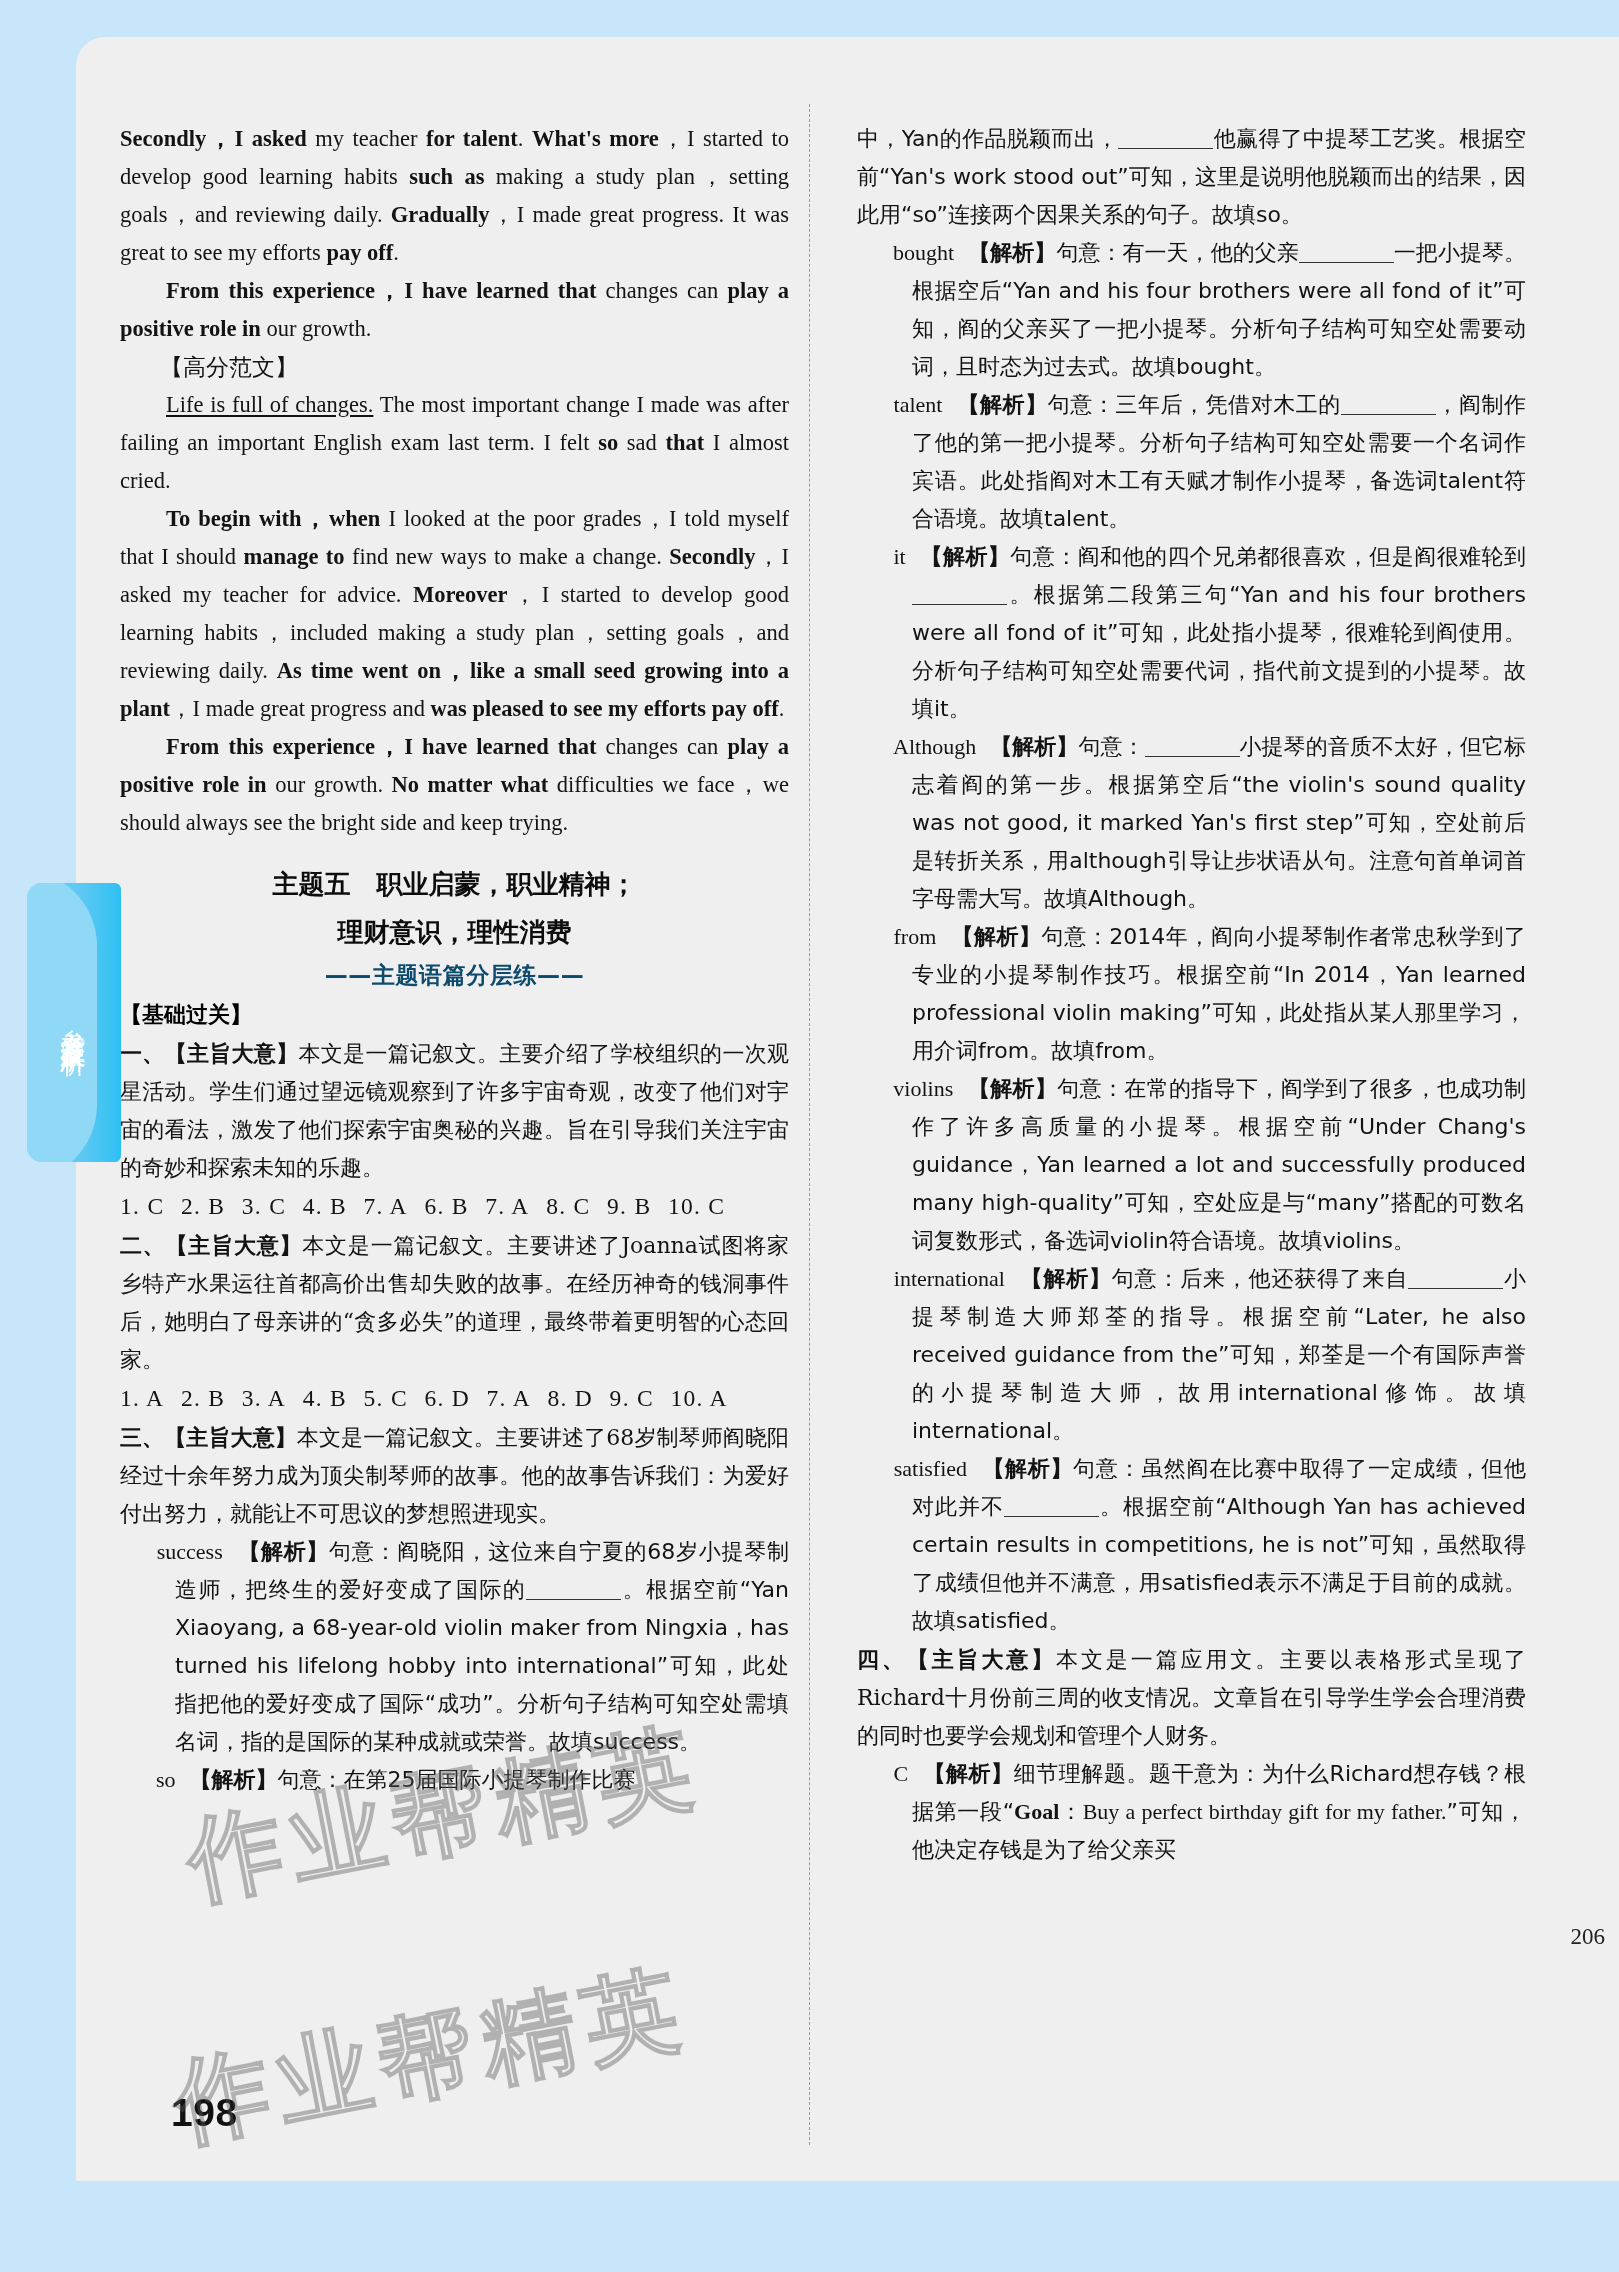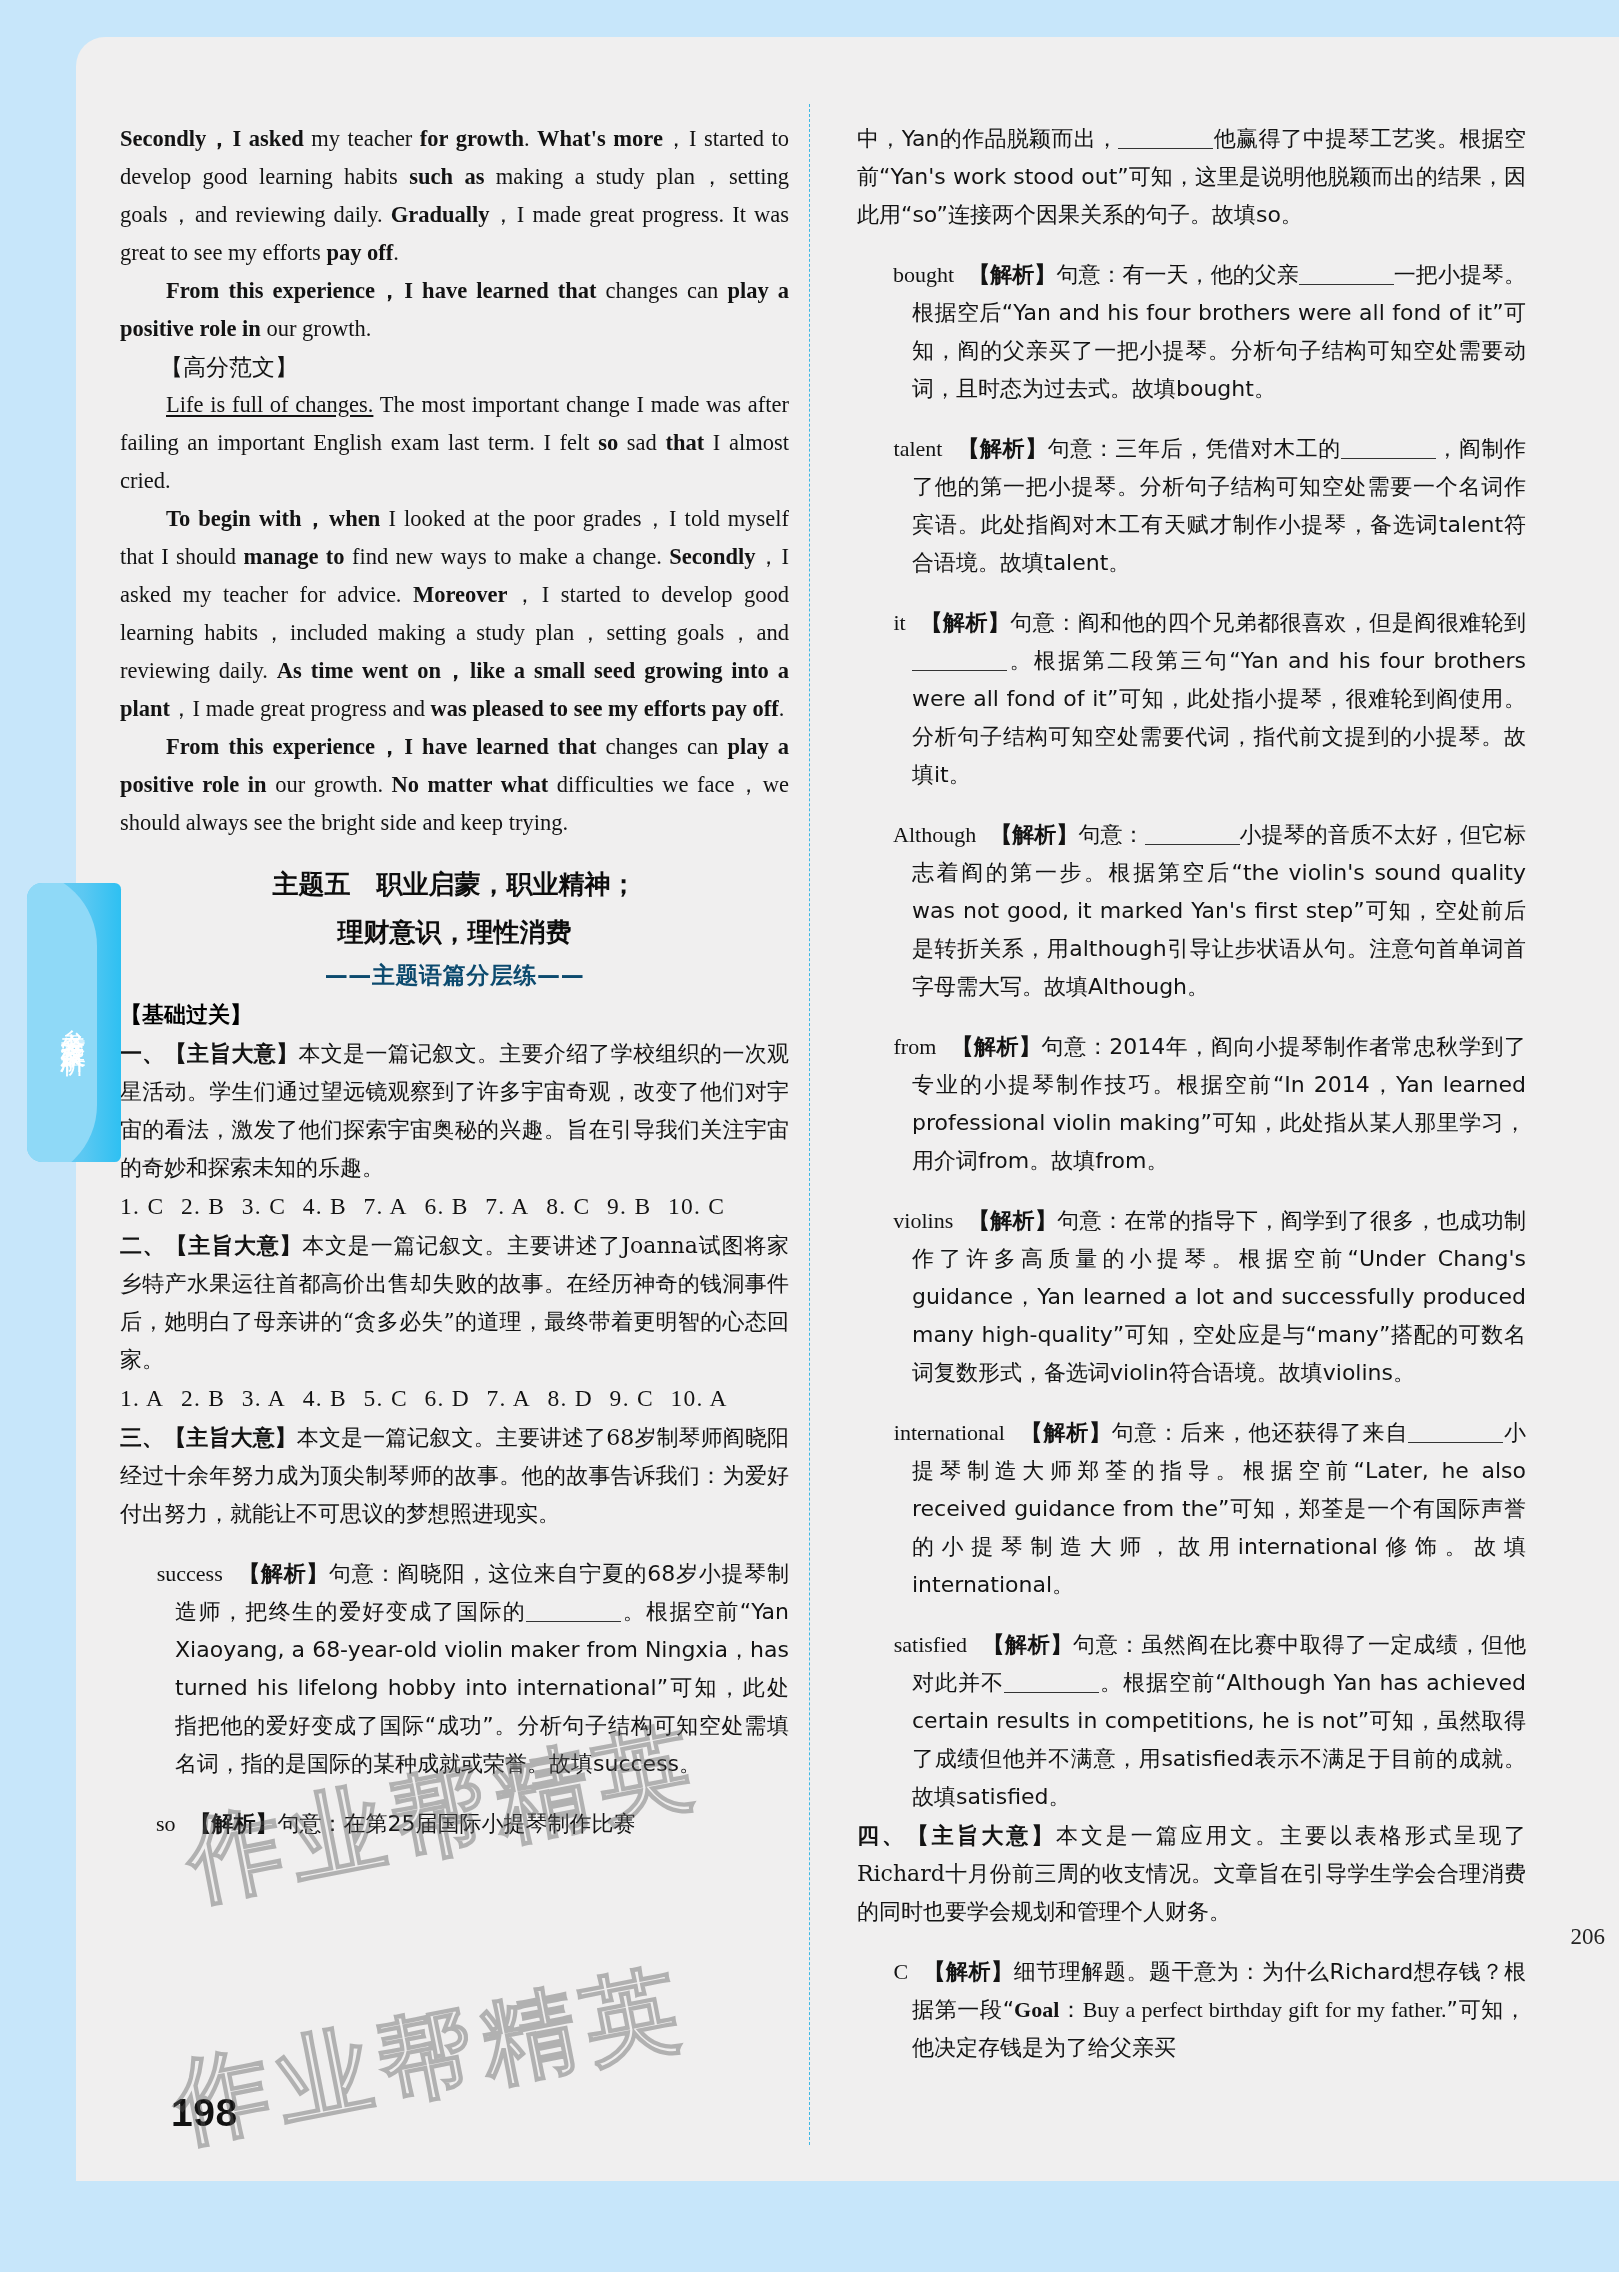--- a/index.html
+++ b/index.html
@@ -83,21 +83,20 @@
   }
   .en{ font-family:"Liberation Serif", serif; }
   .cn{ font-family:"DejaVu Sans", sans-serif; font-size:22px;}
   .kai{ font-family:"DejaVu Serif", serif; font-size:22px; }
   b,.b{ font-weight:bold; }
   .indent{ text-indent:46px; }
   .ul{ text-decoration:underline; text-underline-offset:3.2px;}
   .hang2{
     padding-left:55px;
     text-indent:-55px;
-    margin-top:22px;
   }
   .num{ display:inline-block; min-width:29px; }
   .blank{
     display:inline-block;
     width:95px;
     border-bottom:1.9px solid #333;
     height:16.5px;
     vertical-align:-2.5px;
   }
   .jx{ font-weight:bold; font-family:"DejaVu Sans", sans-serif;}
@@ -170,21 +169,21 @@
 </style>
 </head>
 <body>
 
 <div id="sheet">
 
   <div id="divider"></div>
 
   <div class="col" id="col-left">
 
-    <div class="p en" id="e1p1"><b>Secondly，I asked</b> my teacher <b>for growth</b>. <b>What's more</b>，I started to develop good learning habits <b>such as</b> making a study plan，setting goals，and reviewing daily. <b>Gradually</b>，I made great progress. It was great to see my efforts <b>pay off</b>.</div>
+    <div class="p en" id="e1p1"><b>Secondly，I asked</b> my teacher <b>for talent</b>. <b>What's more</b>，I started to develop good learning habits <b>such as</b> making a study plan，setting goals，and reviewing daily. <b>Gradually</b>，I made great progress. It was great to see my efforts <b>pay off</b>.</div>
     <div class="p en indent" id="e1p2"><b>From this experience，I have learned that</b> changes can <b>play a positive role in</b> our growth.</div>
 
     <div class="p cn" style="font-weight:normal;font-size:23px;margin-left:40px;">【高分范文】</div>
 
     <div class="p en indent" id="e2p1"><span class="ul">Life is full of changes.</span> The most important change I made was after failing an important English exam last term. I felt <b>so</b> sad <b>that</b> I almost cried.</div>
     <div class="p en indent" id="e2p2"><b>To begin with，when</b> I looked at the poor grades，I told myself that I should <b>manage to</b> find new ways to make a change. <b>Secondly</b>，I asked my teacher for advice. <b>Moreover</b>，I started to develop good learning habits，included making a study plan，setting goals，and reviewing daily. <b>As time went on，like a small seed growing into a plant</b>，I made great progress and <b>was pleased to see my efforts pay off</b>.</div>
     <div class="p en indent" id="e2p3"><b>From this experience，I have learned that</b> changes can <b>play a positive role in</b> our growth. <b>No matter what</b> difficulties we face，we should always see the bright side and keep trying.</div>
 
     <div class="topic-h">主题五　职业启蒙，职业精神；</div>
     <div class="topic-h" style="margin-top:0;">理财意识，理性消费</div>

